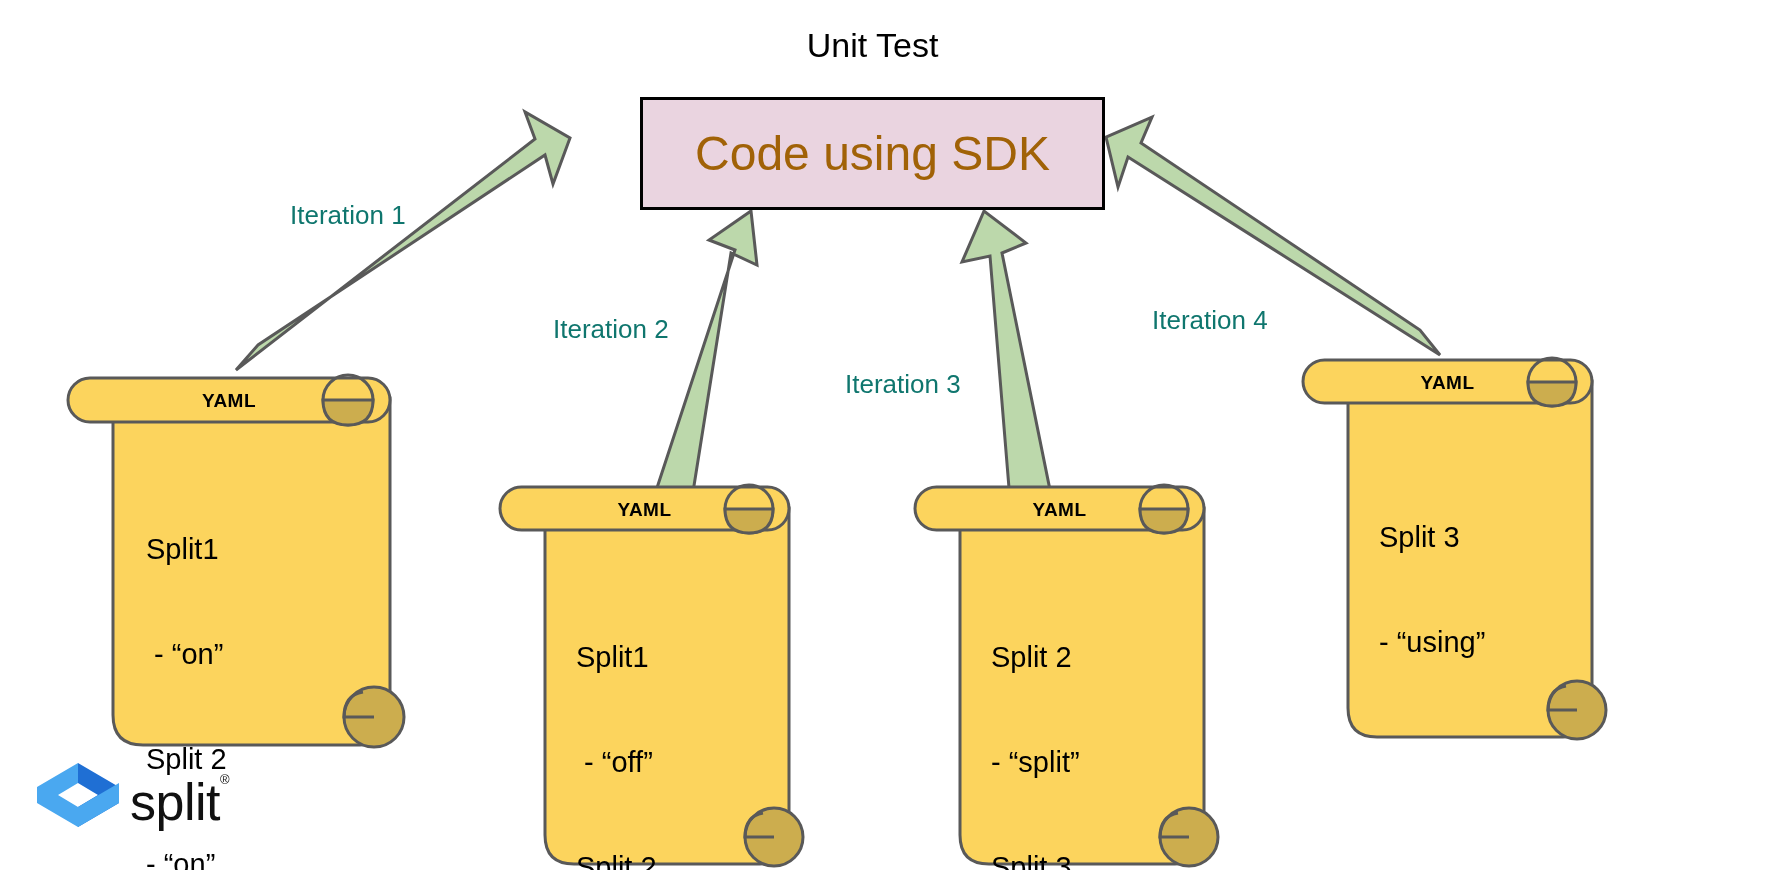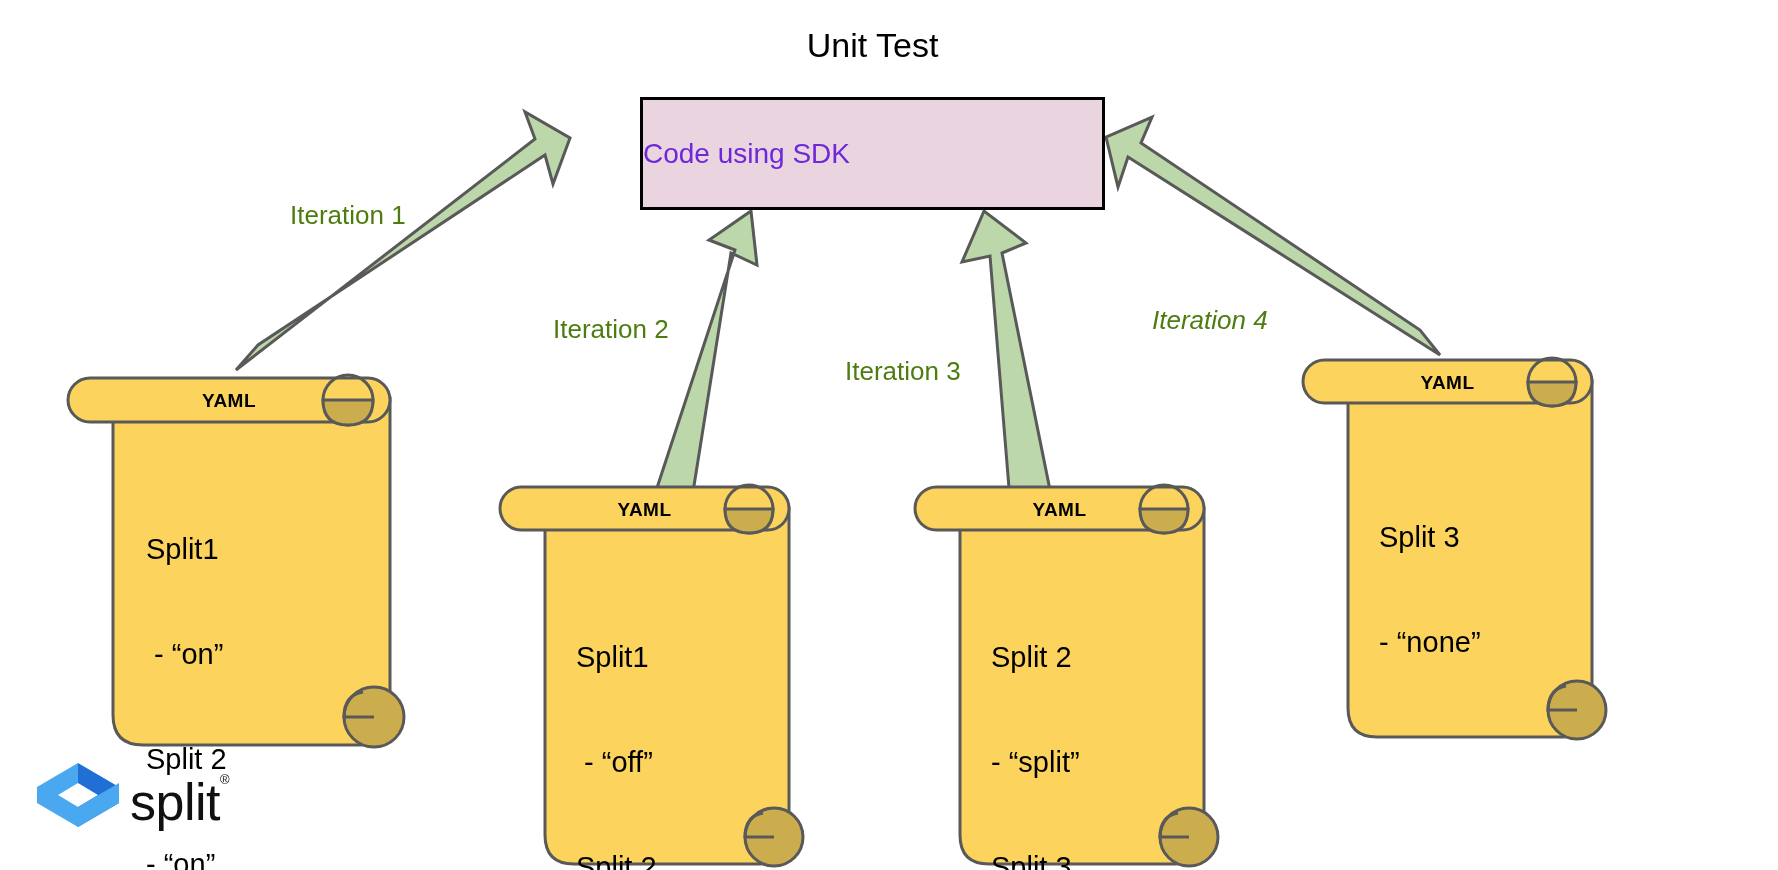--- a/index.html
+++ b/index.html
@@ -32,28 +32,29 @@
   }
   .abs { position: absolute; }
 
   .title {
     font-size: 34px;
     color: #000000;
     white-space: nowrap;
     text-align: center;
   }
   .sdk-label {
-    font-size: 28px;
-    color: #6d28d9;
-    white-space: nowrap;
+    font-size: 48px;
+    color: #a16207;
+    white-space: nowrap;
+    text-align: center;
     width: 100%;
   }
   .iter-label {
     font-size: 26px;
-    color: #4d7c0f;
+    color: #0f766e;
     white-space: nowrap;
   }
   .yaml-label {
     font-size: 19px;
     font-weight: bold;
     color: #000000;
     letter-spacing: 0.5px;
     white-space: nowrap;
     text-align: center;
   }
@@ -150,22 +151,22 @@
     <div class="abs title" style="left:640px; top:26px; width:465px;">Unit Test</div>
 
     <div class="abs" style="left:640px; top:97px; width:465px; height:113px;
          background:#ead4e0; border:3px solid #000000; box-sizing:border-box;
          display:flex; align-items:center; justify-content:center;">
       <div class="sdk-label">Code using SDK</div>
     </div>
 
     <div class="abs iter-label" style="left:290px; top:200px;">Iteration 1</div>
     <div class="abs iter-label" style="left:553px; top:290px;margin-top:24px;">Iteration 2</div>
-    <div class="abs iter-label" style="left:845px; top:356px;">Iteration 3</div>
-    <div class="abs iter-label" style="left:1152px; top:305px;font-style:italic;">Iteration 4</div>
+    <div class="abs iter-label" style="left:845px; top:369px;">Iteration 3</div>
+    <div class="abs iter-label" style="left:1152px; top:305px;">Iteration 4</div>
 
     <div class="abs yaml-label" style="left:68px; top:390px; width:322px;">YAML</div>
     <div class="abs scroll-body-text" style="left:146px; top:462px;">
       <div>Split1</div>
       <div> - “on”</div>
       <div>Split 2</div>
       <div>- “on”</div>
       
       
     </div>
@@ -184,21 +185,21 @@
     <div class="abs scroll-body-text" style="left:991px; top:570px;">
       <div>Split 2</div>
       <div>- “split”</div>
       <div>Split 3</div>
       
     </div>
 
     <div class="abs yaml-label" style="left:1303px; top:372px; width:289px;">YAML</div>
     <div class="abs scroll-body-text" style="left:1379px; top:450px;">
       <div>Split 3</div>
-      <div>- “none”</div>
+      <div>- “using”</div>
     </div>
 
     <div class="abs" style="left:130px; top:772px; display:flex; align-items:flex-start;">
       <span class="logo-word">split</span>
       <span class="logo-tm">®</span>
     </div>
 
   </div>
 </div>
 

